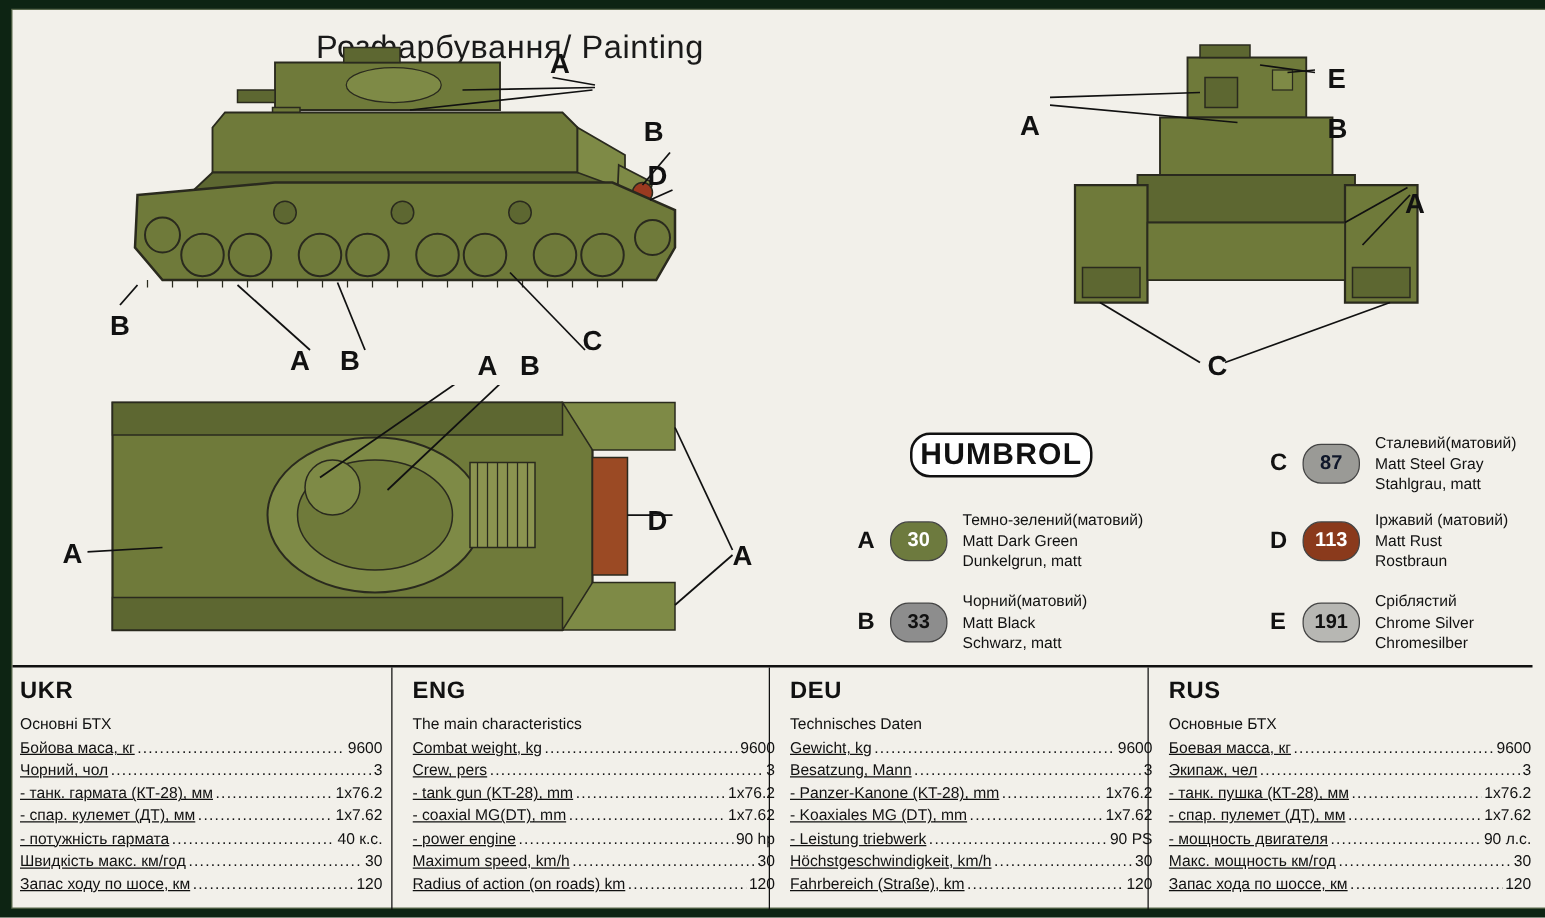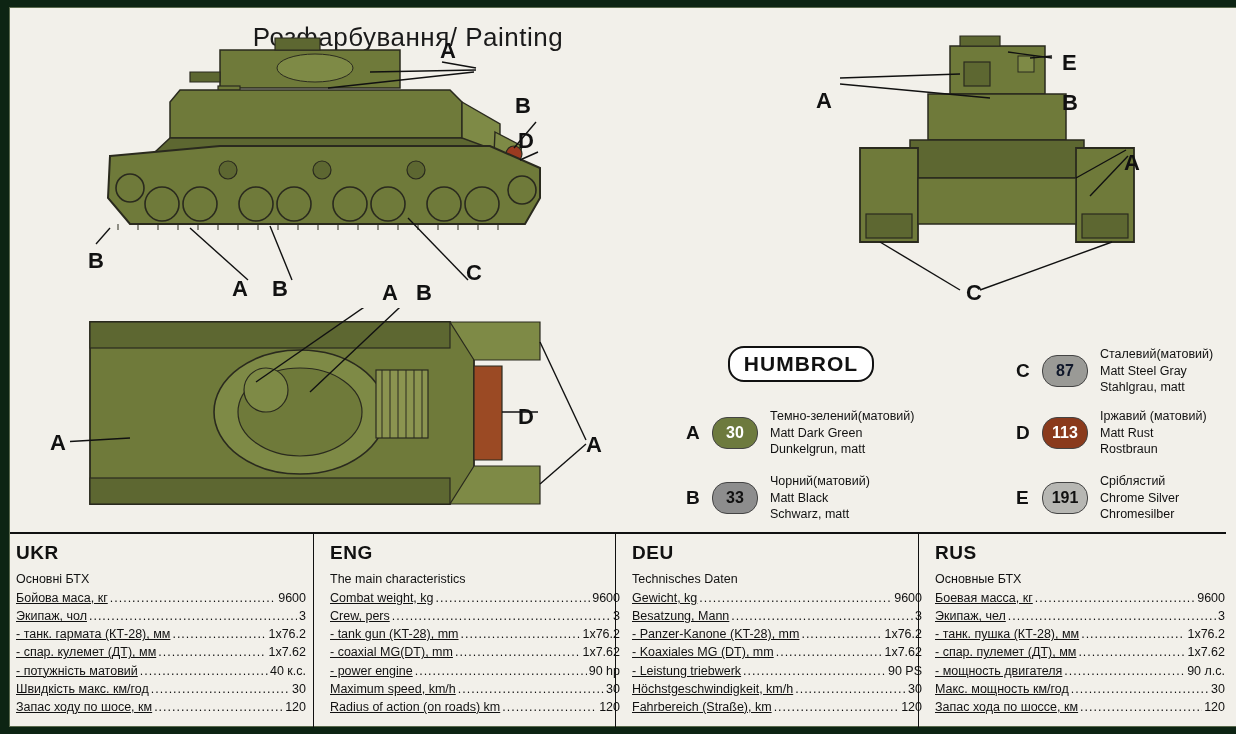--- a/index.html
+++ b/index.html
@@ -20,21 +20,21 @@
     font-size:26px;color:#1a1a1a;letter-spacing:0.5px;
   }
   .title{left:-210px;width:1216px;}
   
   .lbl{position:absolute;font-size:22px;font-weight:bold;color:#111;}
   
   .humbrol{
     position:absolute;left:718px;top:338px;width:142px;height:32px;
     border:2px solid #111;border-radius:16px;background:#fff;
     display:flex;align-items:center;justify-content:center;
-    font-size:21px;font-weight:bold;letter-spacing:1px;color:#111;
+    font-size:24px;font-weight:bold;letter-spacing:1px;color:#111;
   }
   .paintRow{position:absolute;display:flex;align-items:center;}
   .paintKey{font-size:19px;font-weight:bold;color:#111;width:20px;}
   .chip{
     width:44px;height:30px;border-radius:15px;border:1px solid #444;
     display:flex;align-items:center;justify-content:center;
     font-size:16px;font-weight:bold;margin-left:6px;margin-right:12px;
   }
   .paintTxt{font-size:12.5px;line-height:1.32;color:#111;}
   
@@ -277,36 +277,36 @@
 
     <div class="col" style="left:6px;">
       <div class="colTitle">UKR</div>
       <div class="colSub">Основні БТХ</div>
       <div class="specLine">
           <span class="specName">Бойова маса, кг</span>
           <span class="dots">.................................................................</span>
           <span class="specVal">9600</span>
         </div>
       <div class="specLine">
-          <span class="specName">Экипаж, чол</span>
+          <span class="specName">Чорний, чол</span>
           <span class="dots">.................................................................</span>
           <span class="specVal">3</span>
         </div>
       <div class="specLine">
           <span class="specName">- танк. гармата (КТ-28), мм</span>
           <span class="dots">.................................................................</span>
           <span class="specVal">1х76.2</span>
         </div>
       <div class="specLine">
           <span class="specName">- спар. кулемет (ДТ), мм</span>
           <span class="dots">.................................................................</span>
           <span class="specVal">1х7.62</span>
         </div>
       <div class="specLine">
-          <span class="specName">- потужність матовий</span>
+          <span class="specName">- потужність гармата</span>
           <span class="dots">.................................................................</span>
           <span class="specVal">40 к.с.</span>
         </div>
       <div class="specLine">
           <span class="specName">Швидкість макс. км/год</span>
           <span class="dots">.................................................................</span>
           <span class="specVal">30</span>
         </div>
       <div class="specLine">
           <span class="specName">Запас ходу по шосе, км</span>

